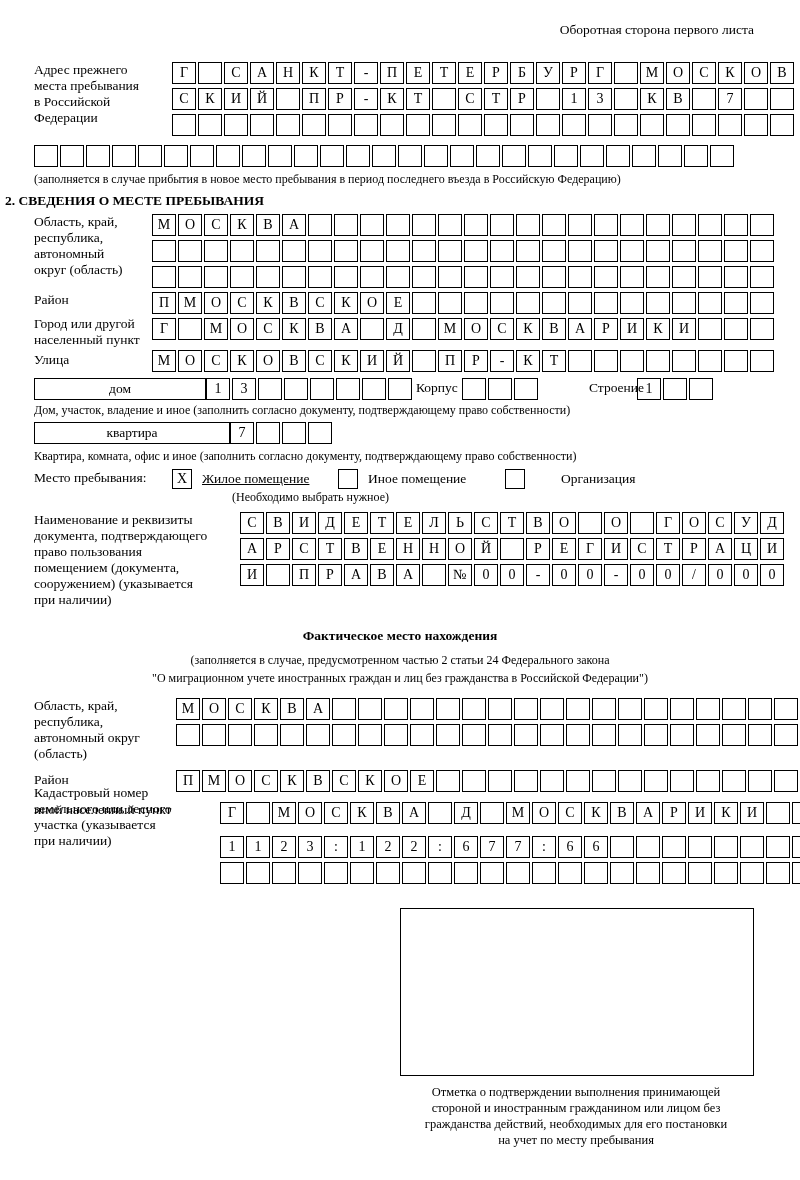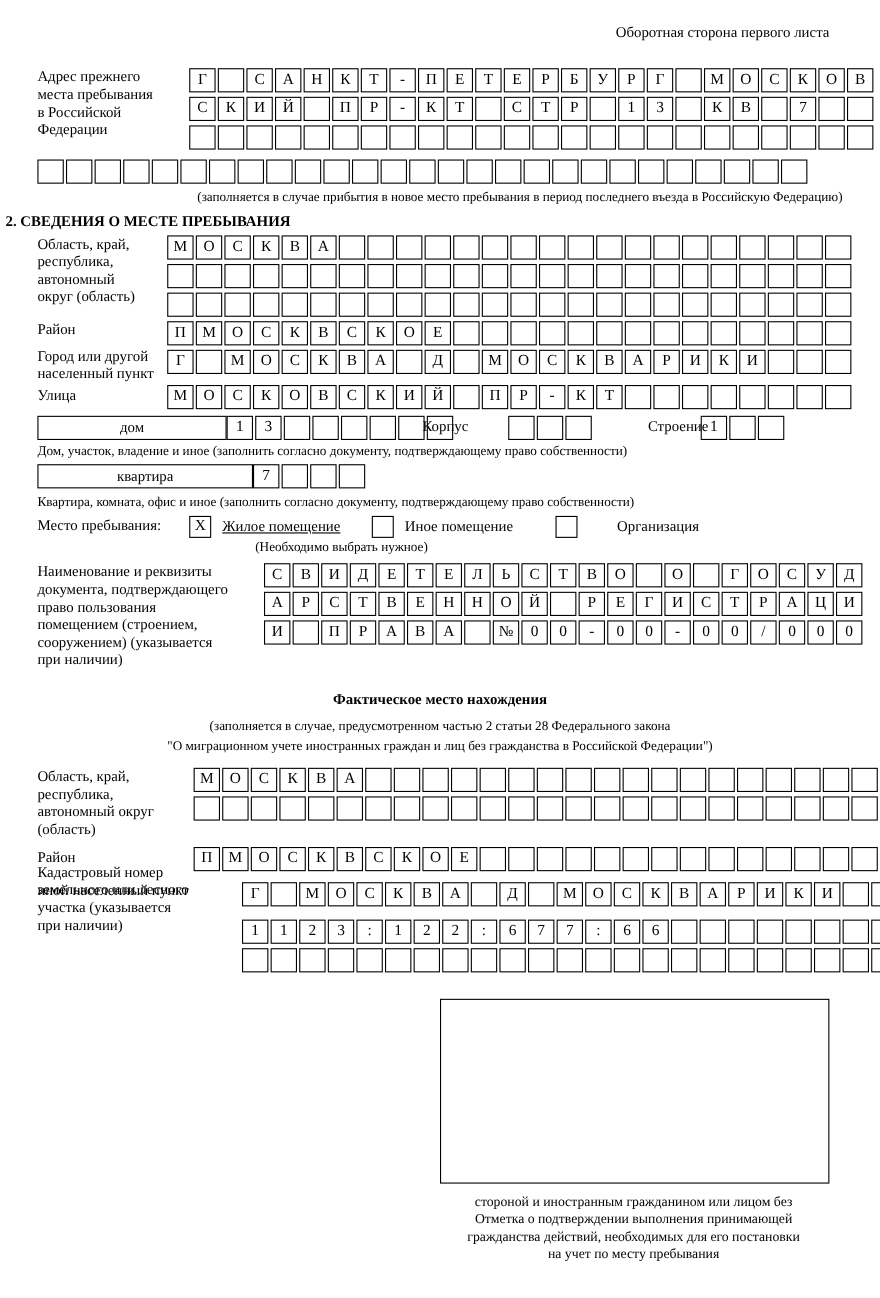--- a/index.html
+++ b/index.html
@@ -177,21 +177,21 @@
     <div class="cell"></div>
     <div class="cell"></div>
     <div class="cell"></div>
     <div class="cell"></div>
     <div class="cell"></div>
     <div class="cell"></div>
     <div class="cell"></div>
     <div class="cell"></div>
   </div>
 
-  <div class="box-line note" style="left:34px;top:172px;width:732px;text-align:right;">(заполняется в случае прибытия в новое место пребывания в период последнего въезда в Российскую Федерацию)</div>
+  <div class="box-line note" style="left:34px;top:172px;width:732px;text-align:left;">(заполняется в случае прибытия в новое место пребывания в период последнего въезда в Российскую Федерацию)</div>
 
   <div class="box-line sect-title" style="left:5px;top:193px;width:800px;text-align:left;">2. СВЕДЕНИЯ О МЕСТЕ ПРЕБЫВАНИЯ</div>
 
   <div class="box-line lbl" style="left:34px;top:214px;width:145px;">
     <div>Область, край,</div>
     <div>республика,</div>
     <div>автономный</div>
     <div>округ (область)</div>
   </div>
 
@@ -367,21 +367,21 @@
   <div class="box-line row" style="left:206px;top:378px;">
     <div class="cell">1</div>
     <div class="cell">3</div>
     <div class="cell"></div>
     <div class="cell"></div>
     <div class="cell"></div>
     <div class="cell"></div>
     <div class="cell"></div>
     <div class="cell"></div>
   </div>
-  <div class="box-line lbl" style="left:384px;top:380px;">Корпус</div>
+  <div class="box-line lbl" style="left:416px;top:380px;">Корпус</div>
   <div class="box-line row" style="left:462px;top:378px;">
     <div class="cell"></div>
     <div class="cell"></div>
     <div class="cell"></div>
   </div>
   <div class="box-line lbl" style="left:557px;top:380px;margin-left:32px;">Строение</div>
   <div class="box-line row" style="left:637px;top:378px;">
     <div class="cell">1</div>
     <div class="cell"></div>
     <div class="cell"></div>
@@ -411,21 +411,21 @@
   <div class="box-line" style="left:505px;top:469px;">
     <span class="chk"></span>
     <span class="lbl" style="margin-left:32px;">Организация</span>
   </div>
   <div class="box-line note" style="left:232px;top:490px;">(Необходимо выбрать нужное)</div>
 
   <div class="box-line lbl" style="left:34px;top:512px;width:205px;">
     <div>Наименование и реквизиты</div>
     <div>документа, подтверждающего</div>
     <div>право пользования</div>
-    <div>помещением (строением,</div>
+    <div>помещением (документа,</div>
     <div>сооружением) (указывается</div>
     <div>при наличии)</div>
   </div>
 
   <div class="box-line row" style="left:240px;top:512px;">
     <div class="cell">С</div>
     <div class="cell">В</div>
     <div class="cell">И</div>
     <div class="cell">Д</div>
     <div class="cell">Е</div>
@@ -487,21 +487,21 @@
     <div class="cell">-</div>
     <div class="cell">0</div>
     <div class="cell">0</div>
     <div class="cell">/</div>
     <div class="cell">0</div>
     <div class="cell">0</div>
     <div class="cell">0</div>
   </div>
 
   <div class="box-line sect-title" style="left:0;top:628px;width:800px;text-align:center;">Фактическое место нахождения</div>
-  <div class="box-line note" style="left:0;top:653px;width:800px;text-align:center;">(заполняется в случае, предусмотренном частью 2 статьи 28 Федерального закона</div>
+  <div class="box-line note" style="left:0;top:653px;width:800px;text-align:center;">(заполняется в случае, предусмотренном частью 2 статьи 24 Федерального закона</div>
   <div class="box-line note" style="left:0;top:671px;width:800px;text-align:center;">"О миграционном учете иностранных граждан и лиц без гражданства в Российской Федерации")</div>
 
   <div class="box-line lbl" style="left:34px;top:698px;width:145px;">
     <div>Область, край,</div>
     <div>республика,</div>
     <div>автономный округ</div>
     <div>(область)</div>
   </div>
 
   <div class="box-line row" style="left:176px;top:698px;">
@@ -672,19 +672,19 @@
     <div class="cell"></div>
     <div class="cell"></div>
     <div class="cell"></div>
     <div class="cell"></div>
     <div class="cell"></div>
 
   </div>
 
   <div class="bigbox" style="left:400px;top:908px;width:354px;height:168px;"></div>
   <div class="box-line footnote" style="left:376px;top:1084px;width:400px;">
+    <div>Отметка о подтверждении выполнения принимающей</div>
     <div>стороной и иностранным гражданином или лицом без</div>
-    <div>Отметка о подтверждении выполнения принимающей</div>
     <div>гражданства действий, необходимых для его постановки</div>
     <div>на учет по месту пребывания</div>
   </div>
 
 </div>
 
 </body></html>

